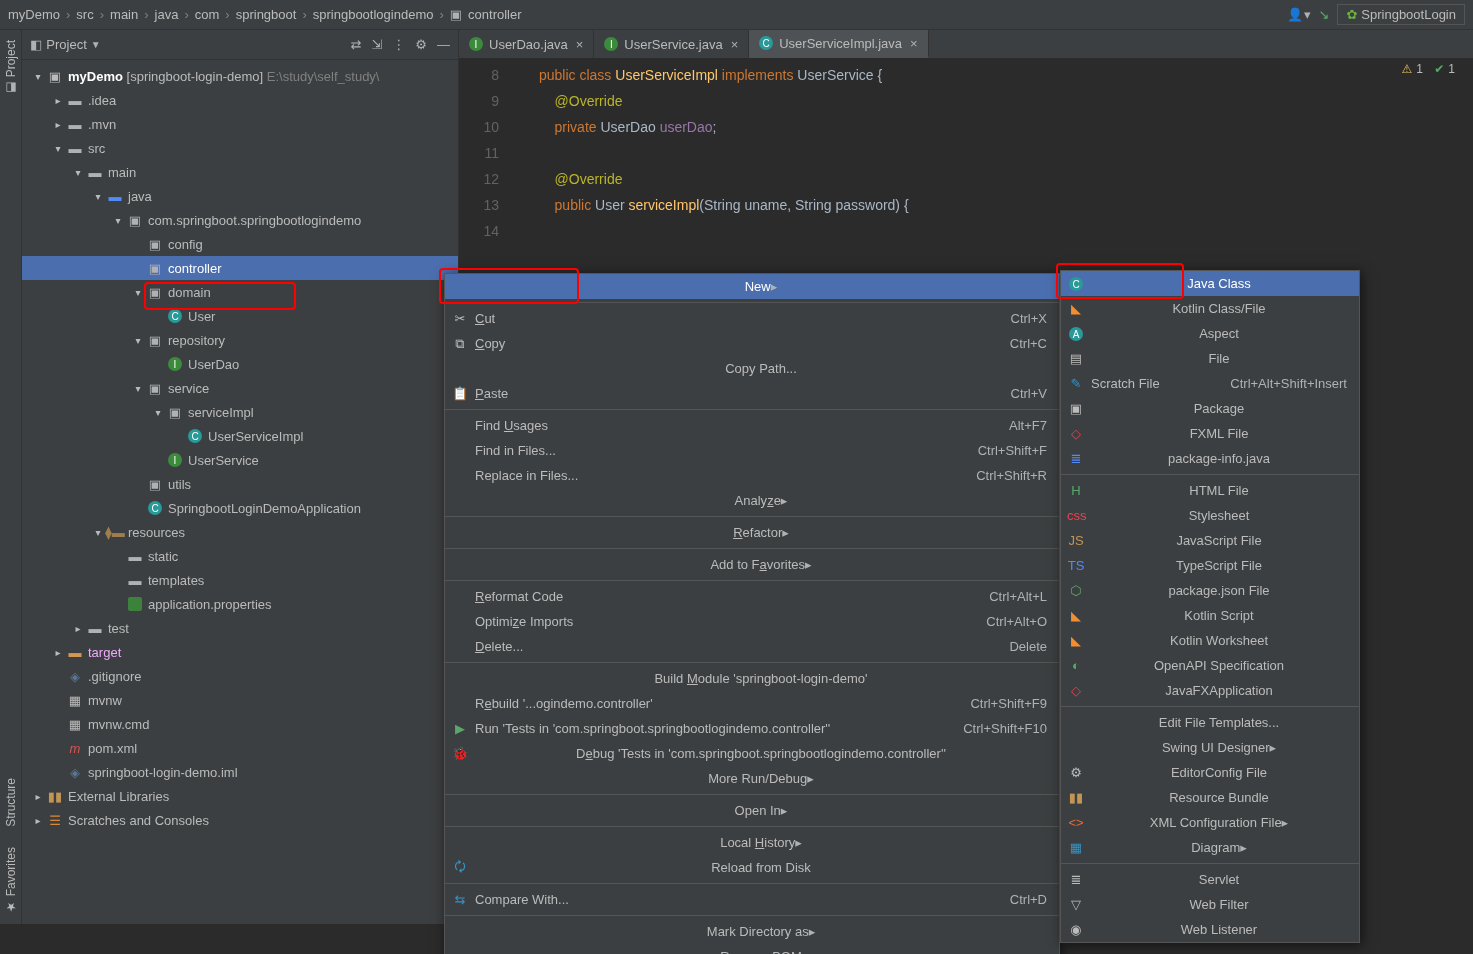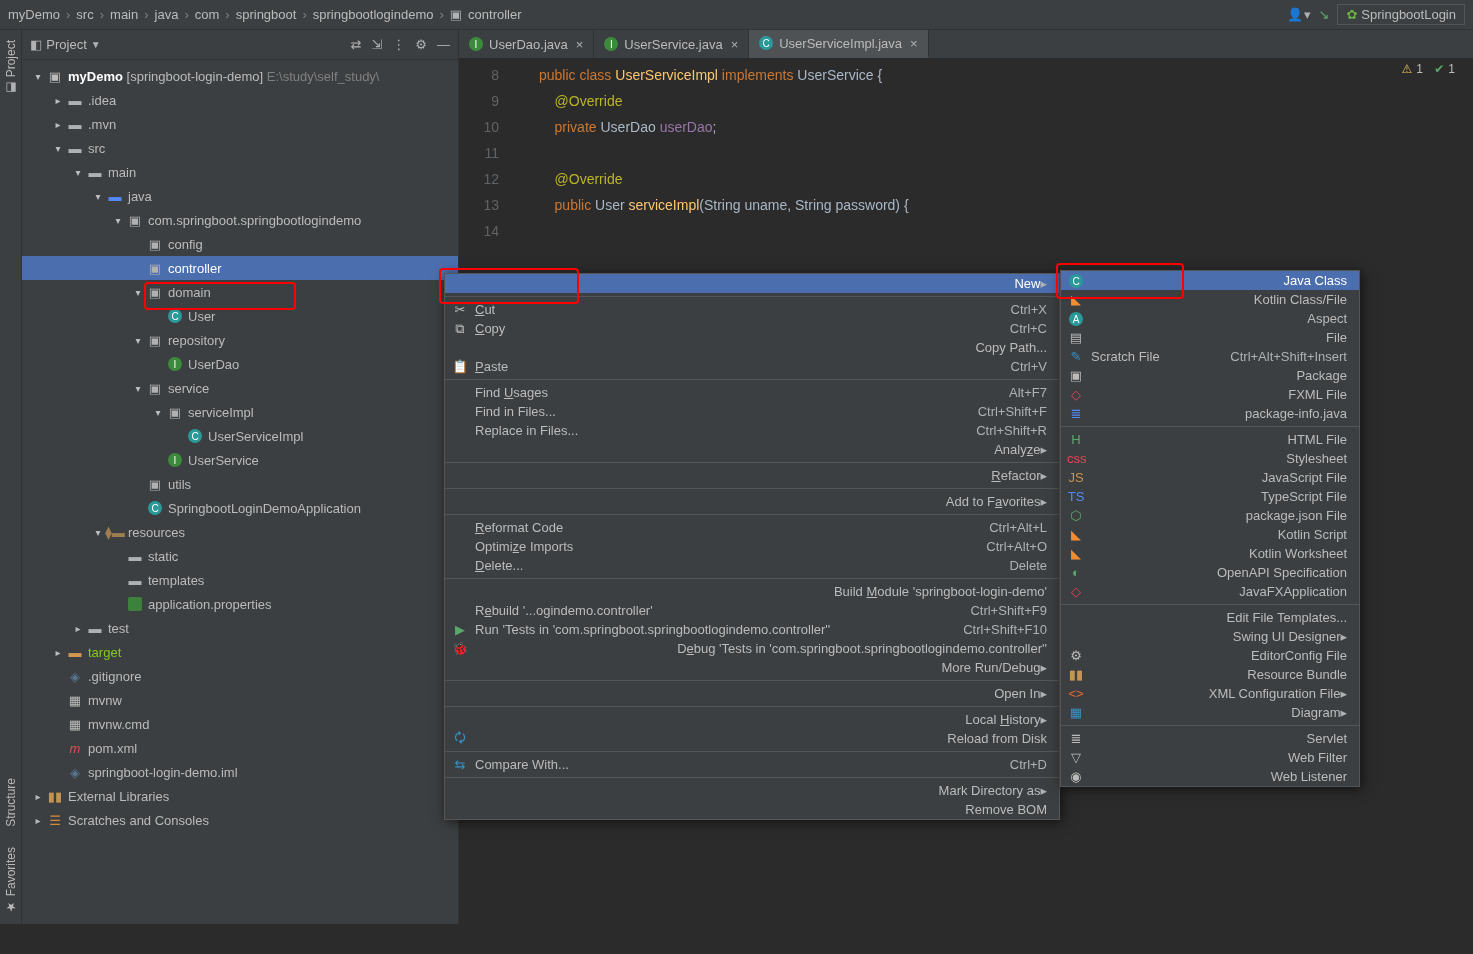--- a/index.html
+++ b/index.html
@@ -44,21 +44,21 @@
 .cls { color: #a9b7c6; }
 .clsname { color: #ffc66d; }
 .impl { color: #a9b7c6; }
 .ann { color: #bbb529; }
 .type { color: #a9b7c6; }
 .field { color: #9876aa; }
 
 
 .context-menu { position: absolute; background: #3c3f41; border: 1px solid #555; box-shadow: 2px 2px 12px rgba(0,0,0,0.6); z-index: 100; font-size: 13px; }
 .menu-main { left: 444px; top: 273px; width: 616px; }
-.menu-item { height: 19px; display: flex; align-items: center; padding: 0 12px 0 30px; position: relative; justify-content: flex-end; }
+.menu-item { height: 25px; display: flex; align-items: center; padding: 0 12px 0 30px; position: relative; justify-content: center; }
 .menu-item:hover.hv, .menu-item.selected { background: #4b6eaf; color: #fff; }
 .menu-item .micon { position: absolute; left: 6px; width: 18px; text-align: center; }
 .menu-item .sub-arrow { color: #afb1b3; }
 .menu-sep { height: 1px; background: #555; margin: 3px 0; }
 .menu-item .shortcut { color: #afb1b3; margin-left: auto; }
 
 .highlight-new { position: absolute; left: 439px; top: 268px; width: 140px; height: 36px; border: 2.5px solid #ff0000; border-radius: 4px; pointer-events: none; z-index: 150; }
 
 
 .menu-new { left: 1060px; top: 270px; width: 300px; }
@@ -261,21 +261,21 @@
         <span>application.properties</span>
       </div>
     <div class="tree-item" style="padding-left:48px;">
         <span class="arrow">▸</span>
         <span class="icon ico-folder">▬</span>
         <span>test</span>
       </div>
     <div class="tree-item" style="padding-left:28px;">
         <span class="arrow">▸</span>
         <span class="icon ico-folder-o">▬</span>
-        <span style="color:#84cc16;">target</span>
+        <span style="color:#f0abfc;">target</span>
       </div>
     <div class="tree-item" style="padding-left:28px;">
         <span class="arrow"></span>
         <span class="icon" style="color:#5b7693;">◈</span>
         <span>.gitignore</span>
       </div>
     <div class="tree-item" style="padding-left:28px;">
         <span class="arrow"></span>
         <span class="icon">▦</span>
         <span>mvnw</span>

